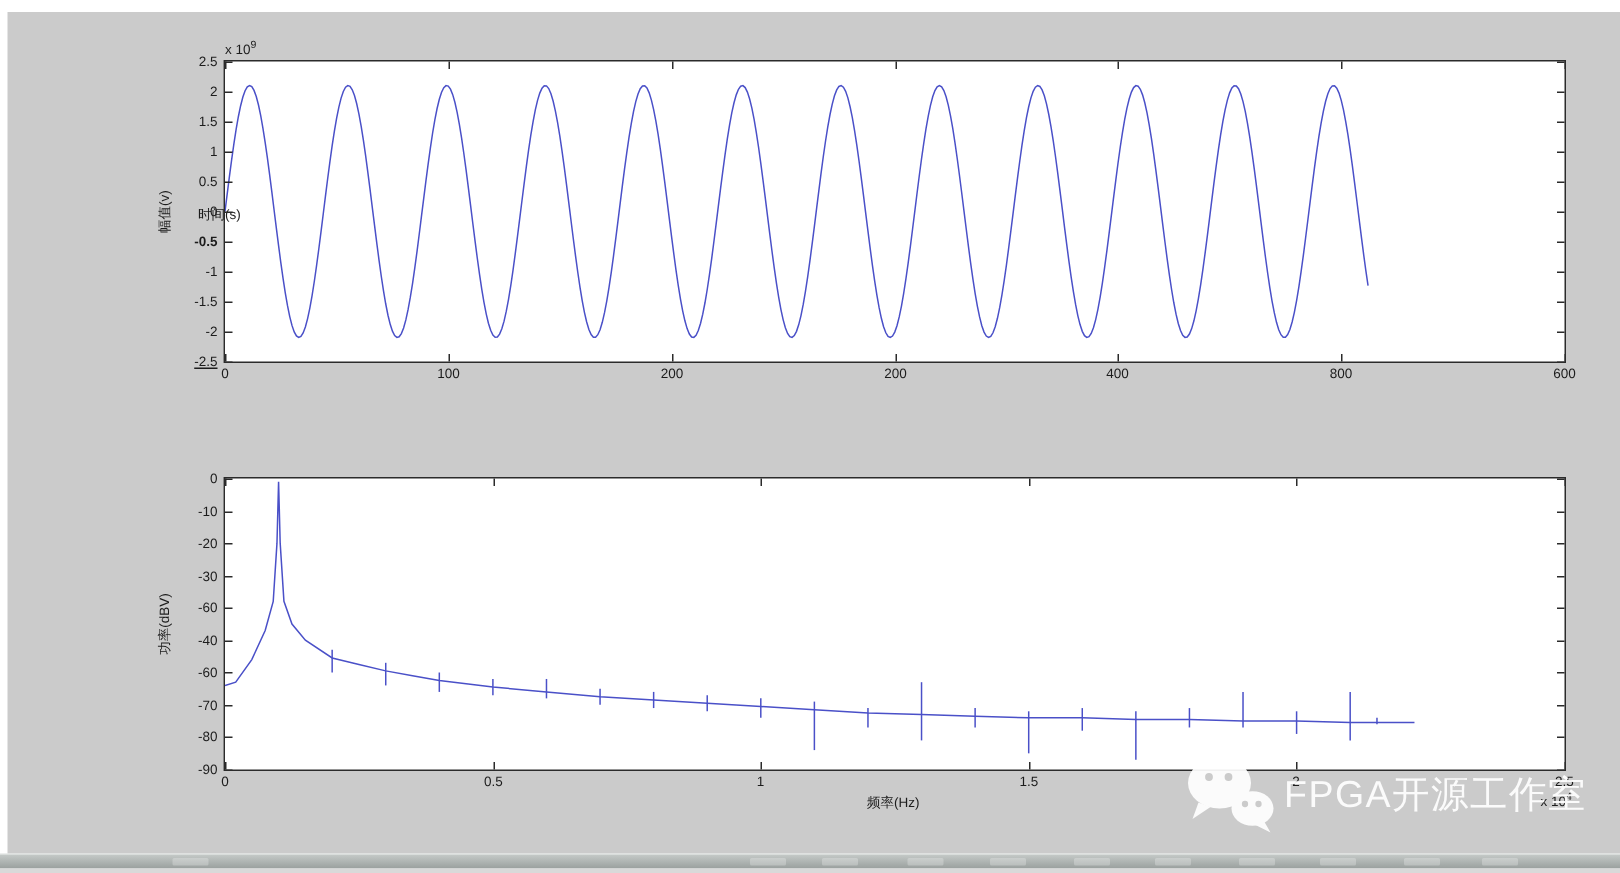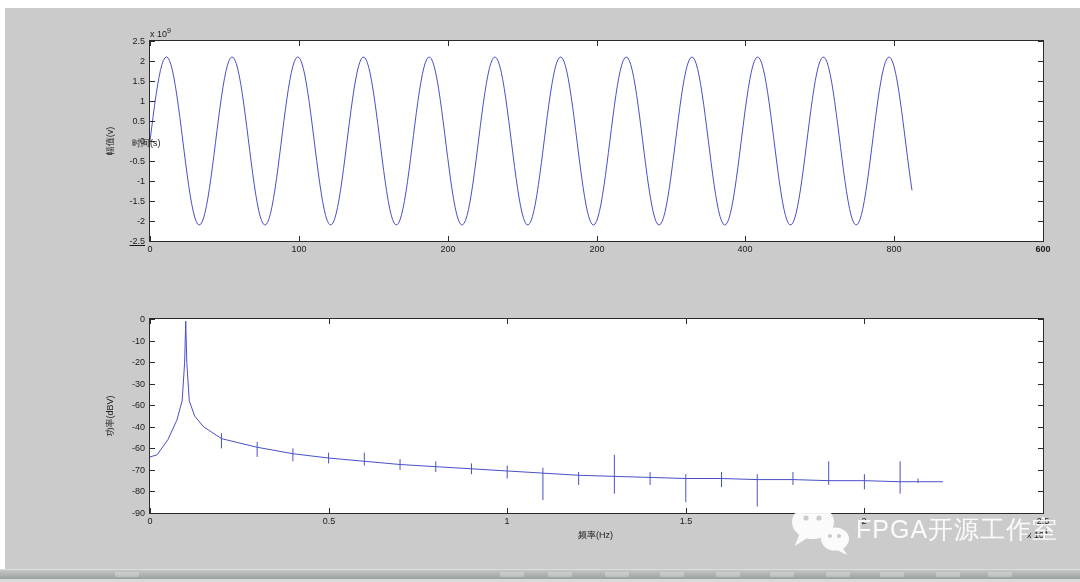--- a/index.html
+++ b/index.html
@@ -55,42 +55,42 @@
         <div class="tick" style="left: 447px; top: 0px; width: 1px; height: 5px;"></div>
         <div class="tick-label x-tick-label" style="left: 432px; top: 203px; width: 30px; height: 10px;">200</div>
         <div class="tick" style="left: 595px; top: 195px; width: 1px; height: 5px;"></div>
         <div class="tick" style="left: 595px; top: 0px; width: 1px; height: 5px;"></div>
         <div class="tick-label x-tick-label" style="left: 580px; top: 203px; width: 30px; height: 10px;">400</div>
         <div class="tick" style="left: 744px; top: 195px; width: 1px; height: 5px;"></div>
         <div class="tick" style="left: 744px; top: 0px; width: 1px; height: 5px;"></div>
         <div class="tick-label x-tick-label" style="left: 729px; top: 203px; width: 30px; height: 10px;">800</div>
         <div class="tick" style="left: 893px; top: 195px; width: 1px; height: 5px;"></div>
         <div class="tick" style="left: 893px; top: 0px; width: 1px; height: 5px;"></div>
-        <div class="tick-label x-tick-label" style="left: 878px; top: 203px; width: 30px; height: 10px; font-weight: bold;">600</div>
+        <div class="tick-label x-tick-label" style="left: 878px; top: 203px; width: 30px; height: 10px;">600</div>
         <div class="tick" style="left: 0px; top: 0px; width: 5px; height: 1px;"></div>
         <div class="tick" style="left: 888px; top: 0px; width: 5px; height: 1px;"></div>
         <div class="tick-label y-tick-label" style="left: -41px; top: -5px; width: 36px; height: 10px;">2.5</div>
         <div class="tick" style="left: 0px; top: 20px; width: 5px; height: 1px;"></div>
         <div class="tick" style="left: 888px; top: 20px; width: 5px; height: 1px;"></div>
         <div class="tick-label y-tick-label" style="left: -41px; top: 15px; width: 36px; height: 10px;">2</div>
         <div class="tick" style="left: 0px; top: 40px; width: 5px; height: 1px;"></div>
         <div class="tick" style="left: 888px; top: 40px; width: 5px; height: 1px;"></div>
         <div class="tick-label y-tick-label" style="left: -41px; top: 35px; width: 36px; height: 10px;">1.5</div>
         <div class="tick" style="left: 0px; top: 60px; width: 5px; height: 1px;"></div>
         <div class="tick" style="left: 888px; top: 60px; width: 5px; height: 1px;"></div>
         <div class="tick-label y-tick-label" style="left: -41px; top: 55px; width: 36px; height: 10px;">1</div>
         <div class="tick" style="left: 0px; top: 80px; width: 5px; height: 1px;"></div>
         <div class="tick" style="left: 888px; top: 80px; width: 5px; height: 1px;"></div>
         <div class="tick-label y-tick-label" style="left: -41px; top: 75px; width: 36px; height: 10px;">0.5</div>
         <div class="tick" style="left: 0px; top: 100px; width: 5px; height: 1px;"></div>
         <div class="tick" style="left: 888px; top: 100px; width: 5px; height: 1px;"></div>
         <div class="tick-label y-tick-label" style="left: -41px; top: 95px; width: 36px; height: 10px;">0</div>
         <div class="tick" style="left: 0px; top: 120px; width: 5px; height: 1px;"></div>
         <div class="tick" style="left: 888px; top: 120px; width: 5px; height: 1px;"></div>
-        <div class="tick-label y-tick-label" style="left: -41px; top: 115px; width: 36px; height: 10px;">-0.5</div>
+        <div class="tick-label y-tick-label" style="left: -41px; top: 115px; width: 36px; height: 10px; font-weight: bold;">-0.5</div>
         <div class="tick" style="left: 0px; top: 140px; width: 5px; height: 1px;"></div>
         <div class="tick" style="left: 888px; top: 140px; width: 5px; height: 1px;"></div>
         <div class="tick-label y-tick-label" style="left: -41px; top: 135px; width: 36px; height: 10px;">-1</div>
         <div class="tick" style="left: 0px; top: 160px; width: 5px; height: 1px;"></div>
         <div class="tick" style="left: 888px; top: 160px; width: 5px; height: 1px;"></div>
         <div class="tick-label y-tick-label" style="left: -41px; top: 155px; width: 36px; height: 10px;">-1.5</div>
         <div class="tick" style="left: 0px; top: 180px; width: 5px; height: 1px;"></div>
         <div class="tick" style="left: 888px; top: 180px; width: 5px; height: 1px;"></div>
         <div class="tick-label y-tick-label" style="left: -41px; top: 175px; width: 36px; height: 10px;">-2</div>
         <div class="tick" style="left: 0px; top: 200px; width: 5px; height: 1px;"></div>

